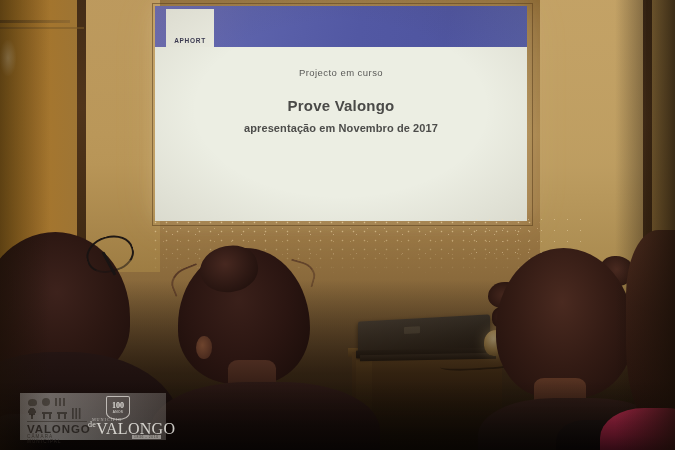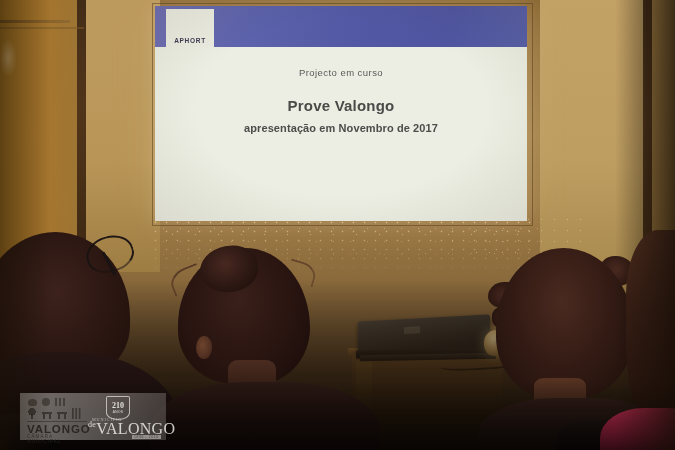--- a/index.html
+++ b/index.html
@@ -495,21 +495,21 @@
         <span class="pic2 bench"></span>
         <span class="pic2 people"></span>
       </div>
       <div class="wm-rule"></div>
       <div class="wm-valongo">VALONGO</div>
       <div class="wm-camara">CÂMARA MUNICIPAL</div>
     </div>
 
     <div class="wm-right">
       <div class="wm-badge">
-        <span class="n">210</span>
+        <span class="n">100</span>
         <span class="a">ANOS</span>
       </div>
       <div class="wm-munic">MUNICÍPIO</div>
       <div class="wm-devalongo"><span class="de">de</span><span>VALONGO</span></div>
       <div class="wm-years">1836 - 2016</div>
     </div>
   </div>
 
   <div class="corner-dark-l"></div>
   <div class="corner-dark-r"></div>

